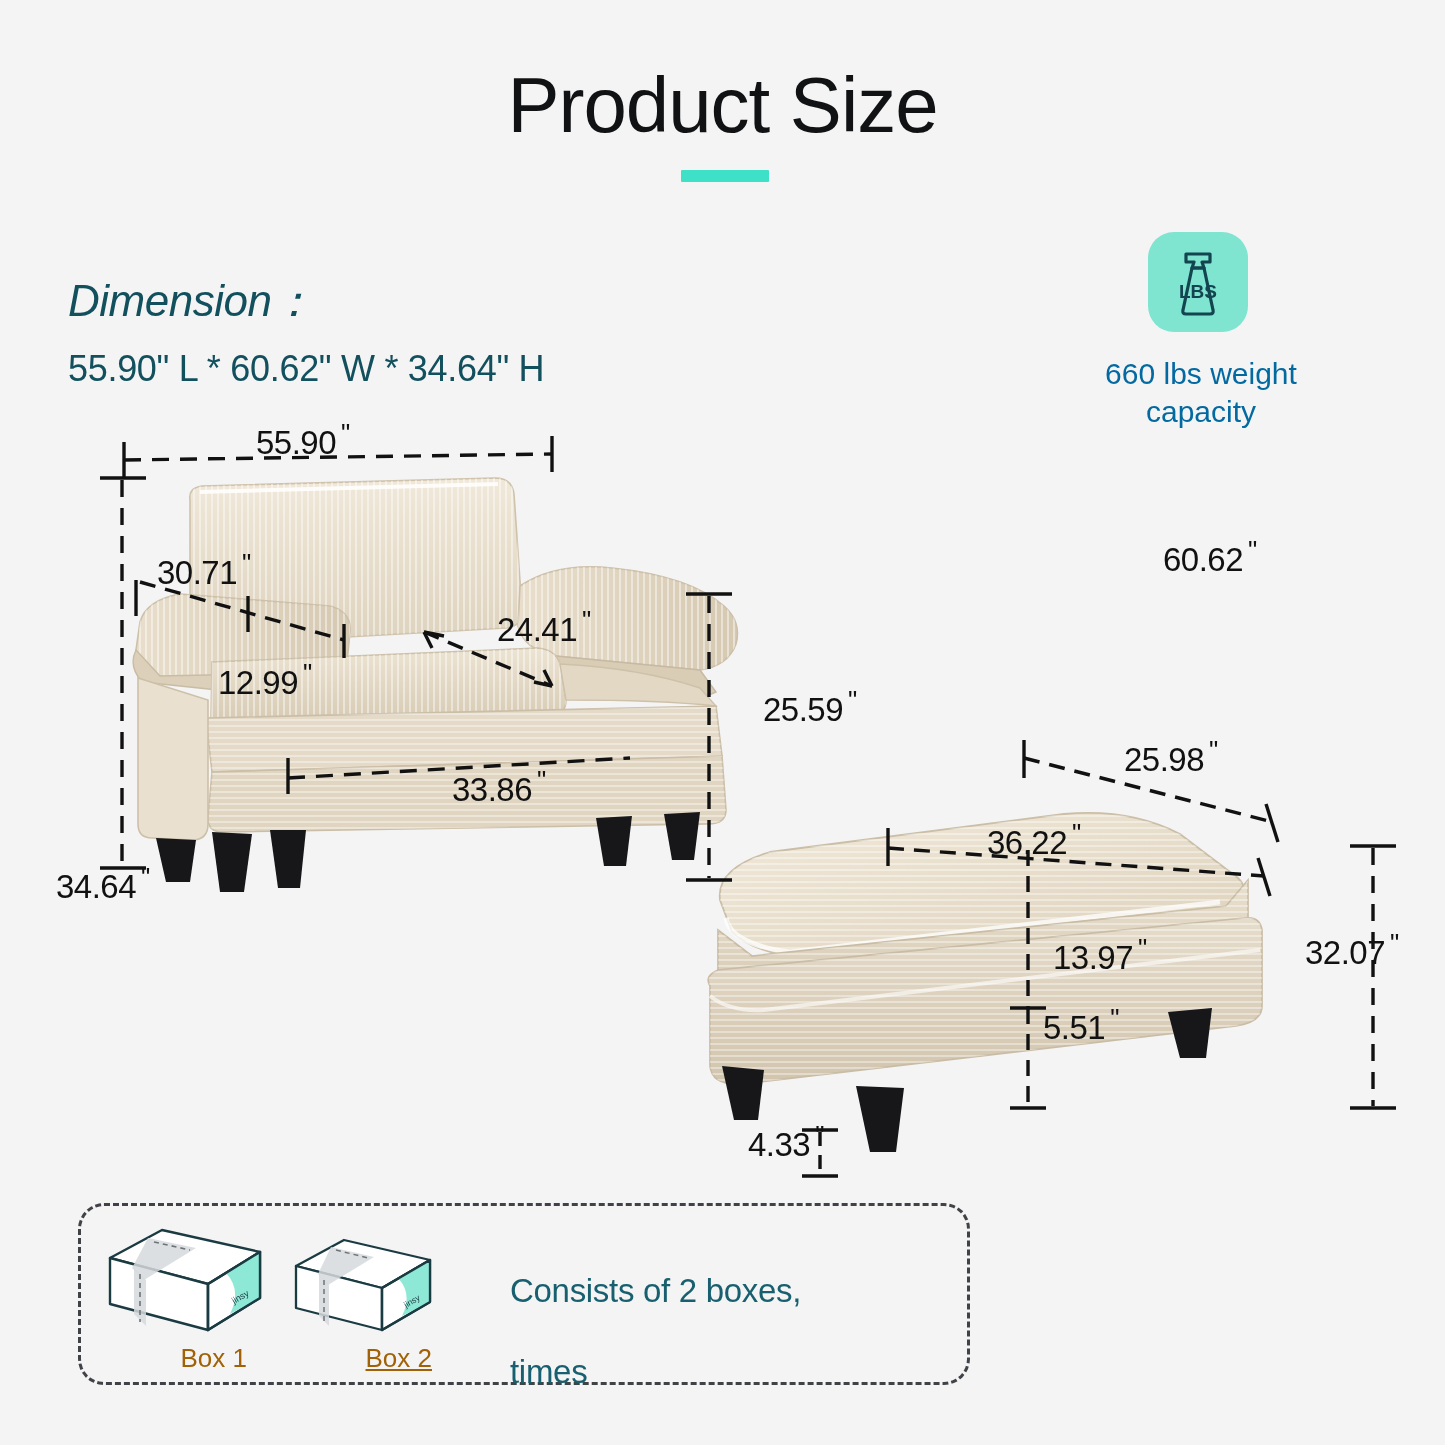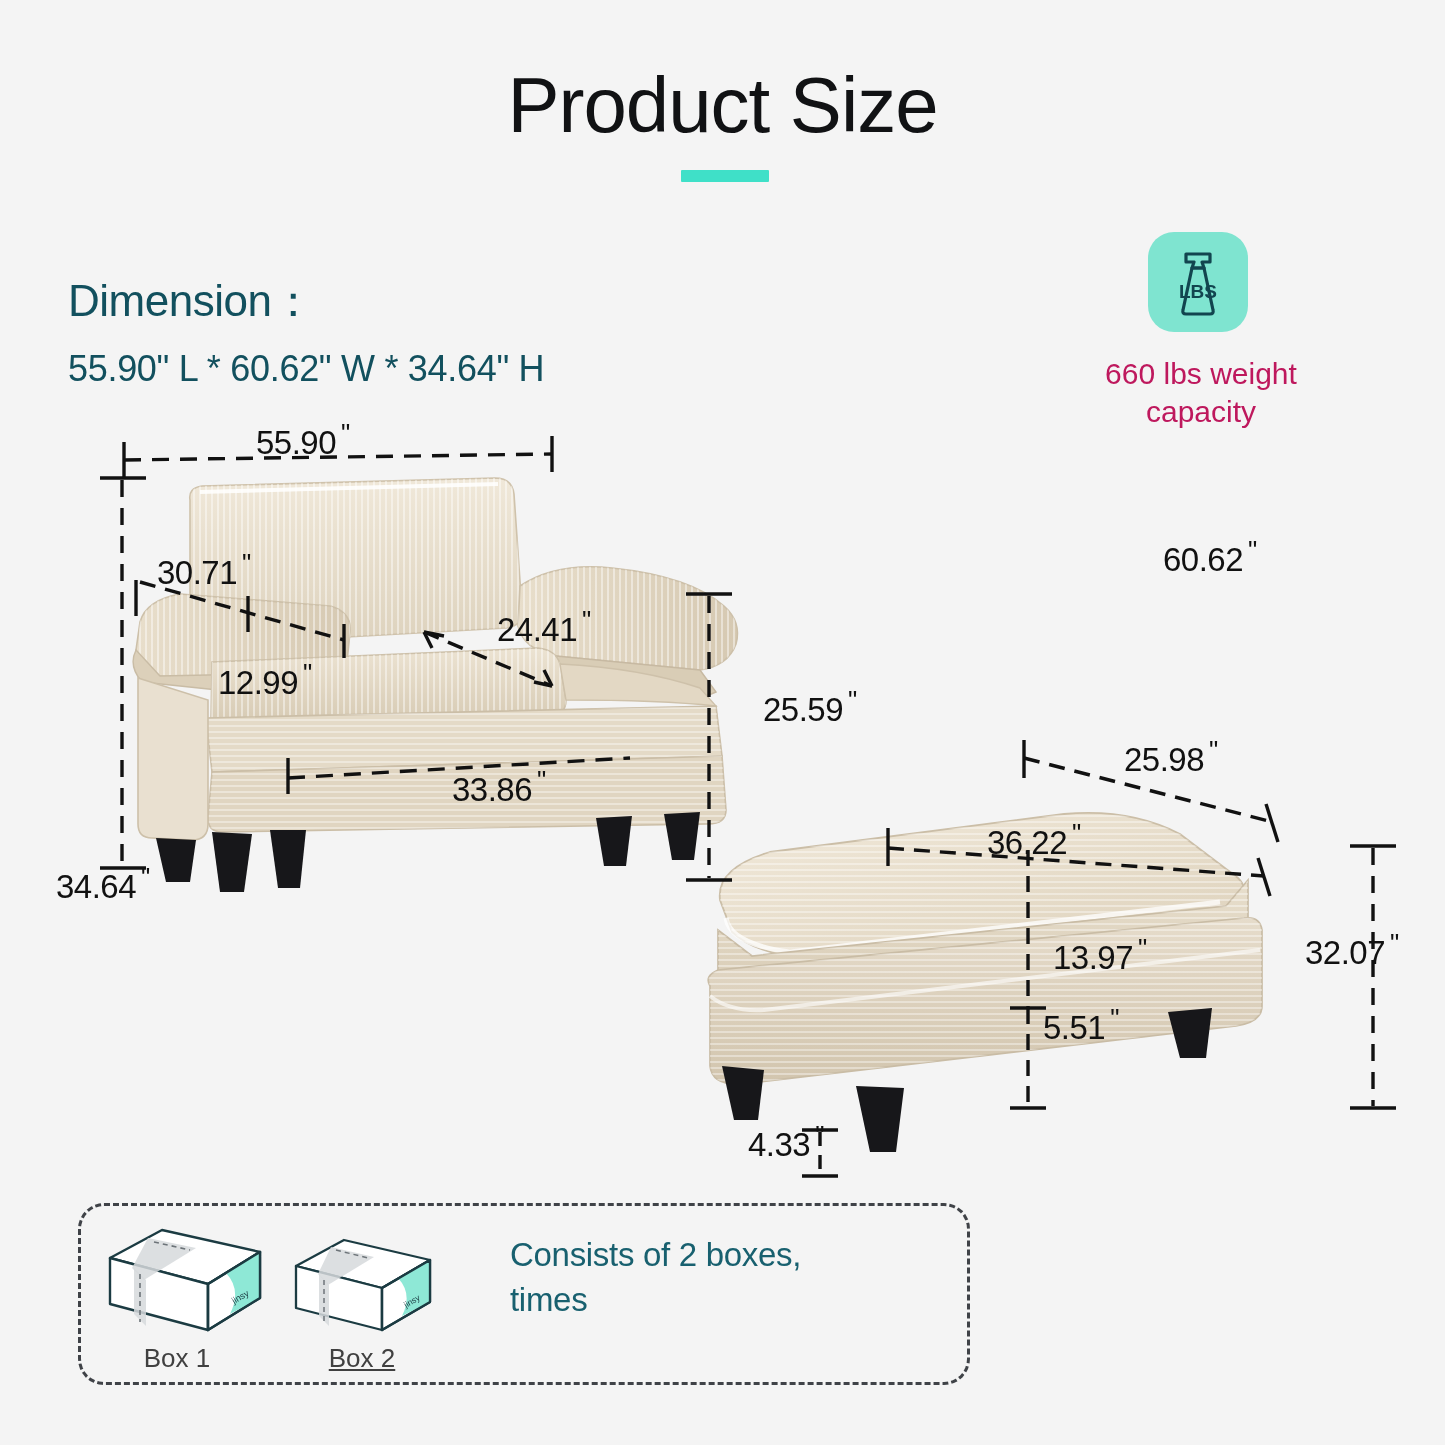--- a/index.html
+++ b/index.html
@@ -29,20 +29,21 @@
     background:#3fe0c8;
     border-radius:1px;
   }
 
   
   #dimension-heading {
     left:68px; top:272px;
     font-size:44px;
     color:#12505e;
     letter-spacing:-0.5px;
+    font-style:italic;
   }
   #dimension-value {
     left:68px; top:348px;
     font-size:36px;
     color:#12505e;
     letter-spacing:-0.3px;
   }
 
   
   #weight-badge { left:1148px; top:232px; width:100px; height:86px; }
@@ -51,21 +52,21 @@
     background:#7fe4d0;
     border-radius:26px;
   }
   #weight-icon { position:absolute; left:0; top:0; }
   #weight-caption {
     left:1046px; top:355px;
     width:310px;
     text-align:center;
     font-size:30px;
     line-height:1.28;
-    color:#be185d;
+    color:#0369a1;
   }
 
   
   .art { position:absolute; }
 
   
   .dim-label {
     position:absolute;
     font-size:33px;
     color:#111;
@@ -77,35 +78,35 @@
   
   #boxes-panel {
     left:78px; top:1203px;
     width:892px; height:182px;
     border:3px dashed #3f4247;
     border-radius:26px;
   }
   #box1-label, #box2-label {
     position:absolute;
     font-size:26px;
-    color:#404040;
-    text-align:center;
+    color:#a16207;
+    text-align:right;
     width:140px;
   }
   #box1-label { left:107px; top:1343px; }
   #box2-label { left:292px; top:1343px;text-decoration:underline; }
   #boxes-text {
     left:510px; top:1233px;
     width:440px;
     font-size:33px;
     line-height:1.35;
     color:#18606f;
     letter-spacing:-0.3px;
   }
-  #boxes-text span { display:block; }
+  #boxes-text span { display:block;margin-top:36px; }
 </style>
 </head>
 <body>
 
 <div class="stage">
 
   <div class="abs" id="title">Product Size</div>
   <div class="abs" id="title-underline"></div>
 
   <div class="abs" id="dimension-heading">Dimension：</div>

